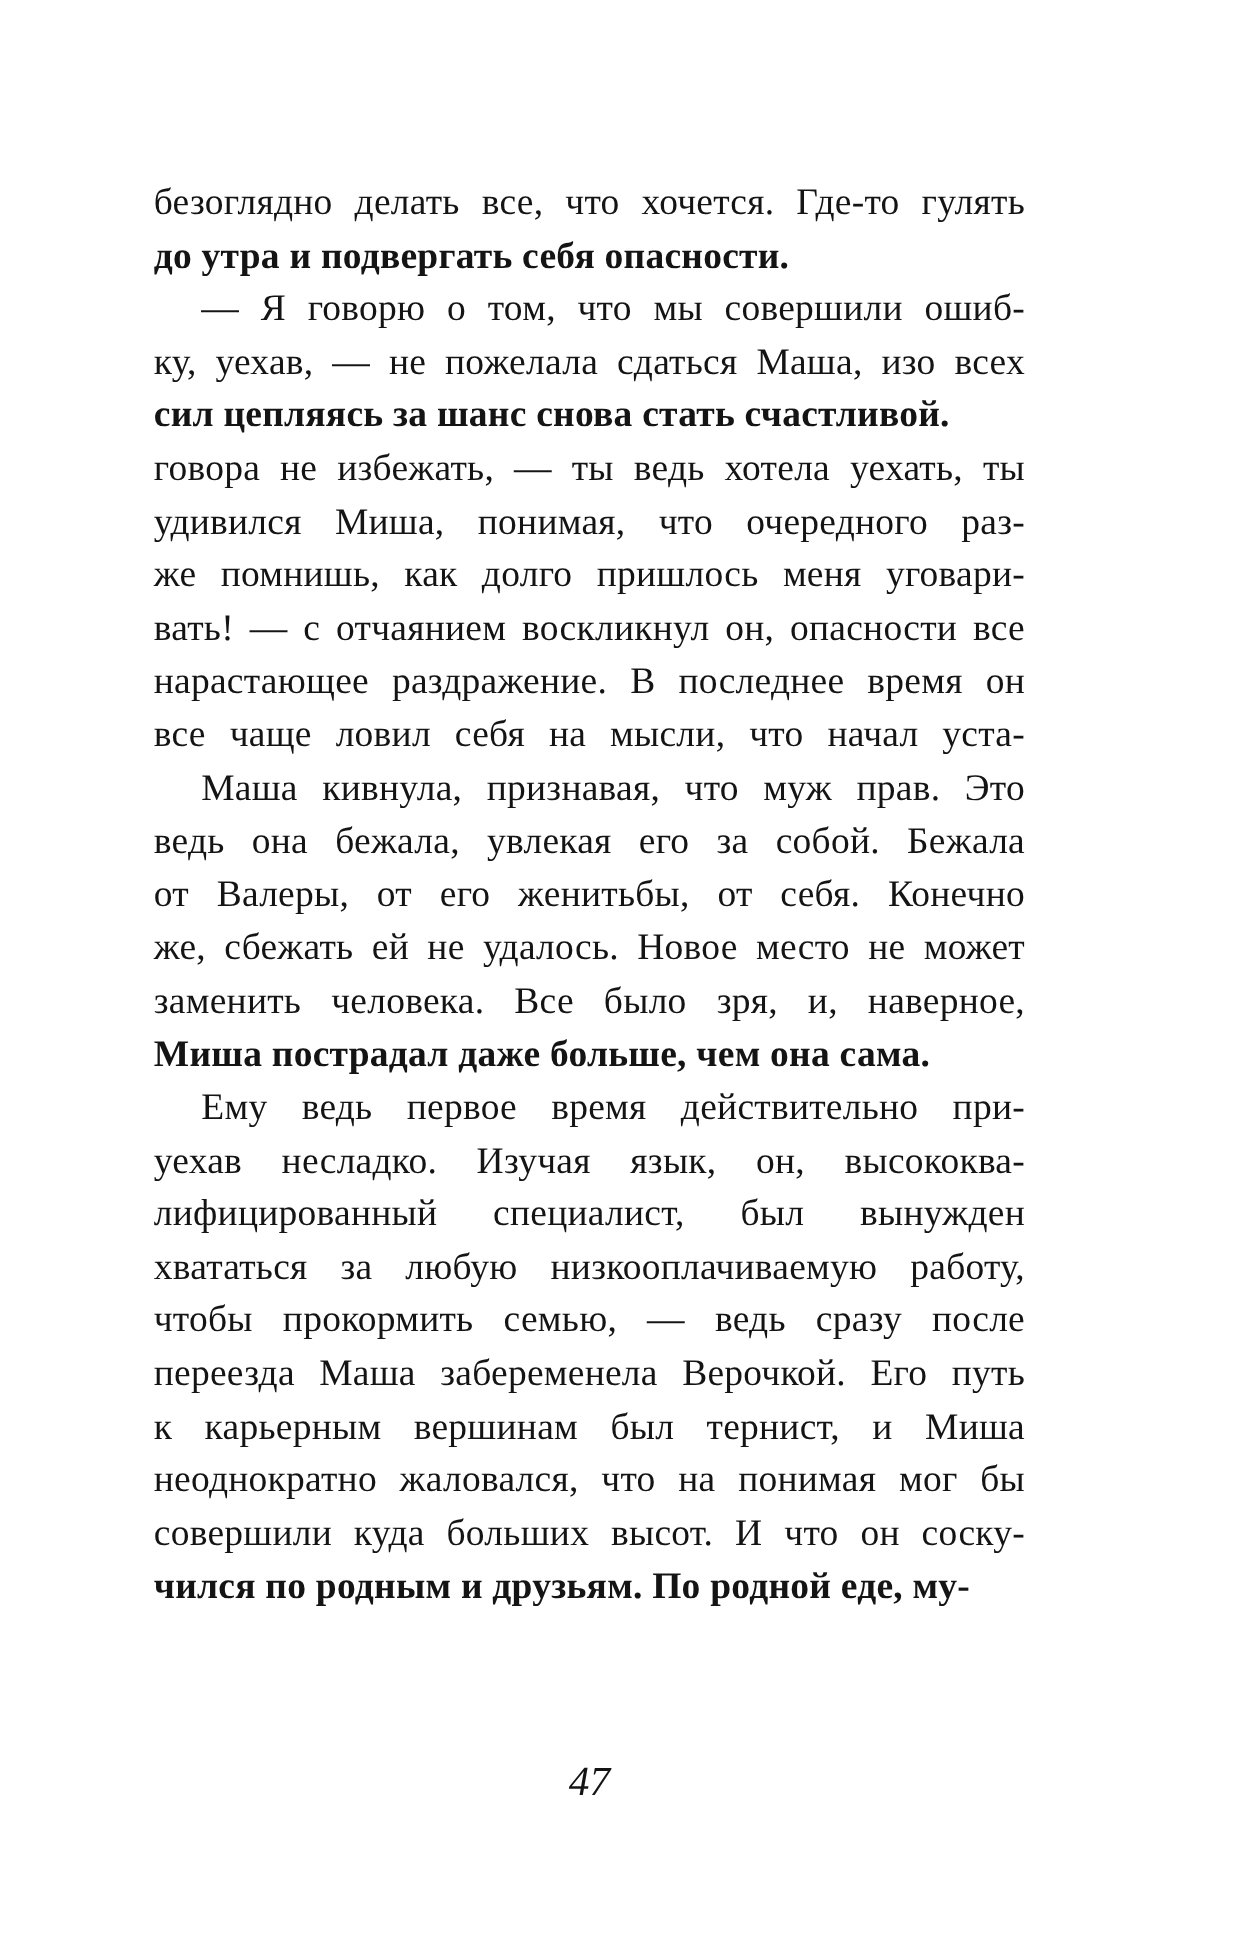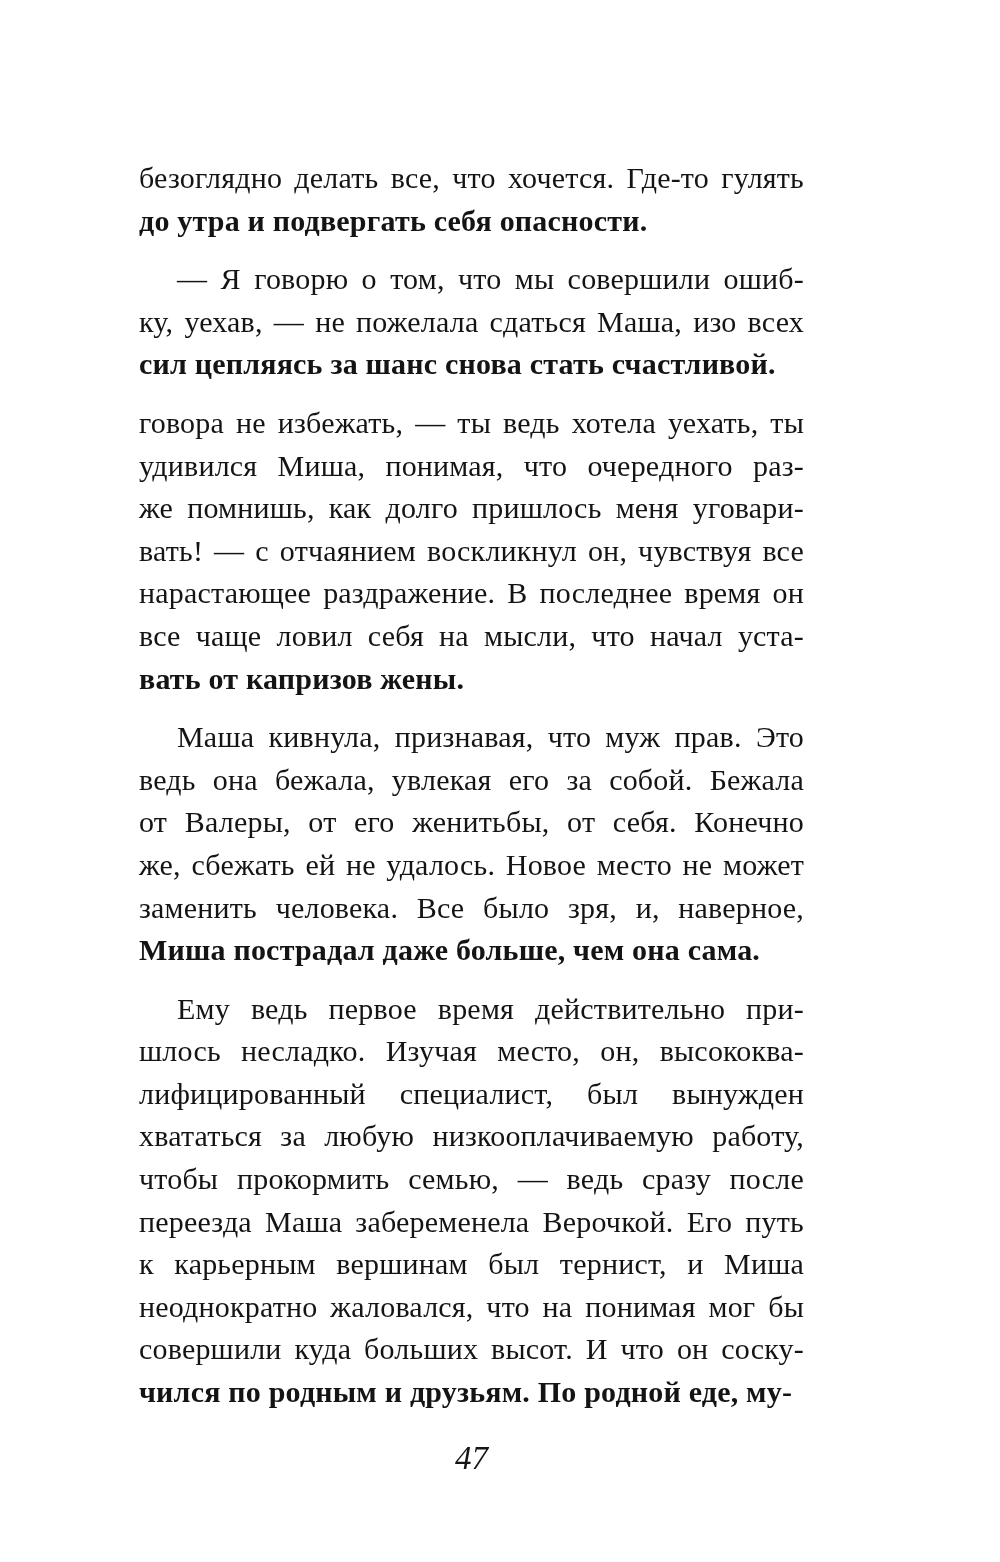--- a/index.html
+++ b/index.html
@@ -23,21 +23,21 @@
   .text-block {
     position: absolute;
     left: 123px;
     top: 141px;
     width: 697px;
     font-size: 30px;
     line-height: 42.6px;
     letter-spacing: 0.2px;
   }
   .paragraph {
-    margin: 16px;
+    margin: 0;
     padding: 0;
   }
   .line {
     text-align: justify;
     text-align-last: justify;
     white-space: normal;
   }
   .line.last {
     text-align-last: left;
     font-weight: bold;
@@ -47,57 +47,55 @@
   }
   .page-number {
     position: absolute;
     left: 123px;
     width: 697px;
     top: 1408px;
     text-align: center;
     font-style: italic;
     font-size: 33px;
     color: #141414;
-    margin-top: 32px;
   }
 </style>
 </head>
 <body>
 
 <div class="page">
   <div class="text-block">
       <div class="paragraph">
         <div class="line">безоглядно делать все, что хочется. Где-то гулять</div>
         <div class="line last">до утра и подвергать себя опасности.</div>
       </div>
       <div class="paragraph">
         <div class="line indent">— Я говорю о том, что мы совершили ошиб-</div>
         <div class="line">ку, уехав, — не пожелала сдаться Маша, изо всех</div>
         <div class="line last">сил цепляясь за шанс снова стать счастливой.</div>
       </div>
       <div class="paragraph">
         <div class="line">говора не избежать, — ты ведь хотела уехать, ты</div>
         <div class="line">удивился Миша, понимая, что очередного раз-</div>
         <div class="line">же помнишь, как долго пришлось меня уговари-</div>
-        <div class="line">вать! — с отчаянием воскликнул он, чувствуя все</div>
+        <div class="line">вать! — с отчаянием воскликнул он, опасности все</div>
         <div class="line">нарастающее раздражение. В последнее время он</div>
         <div class="line">все чаще ловил себя на мысли, что начал уста-</div>
-        <div class="line last">вать от капризов жены.</div>
       </div>
       <div class="paragraph">
         <div class="line indent">Маша кивнула, признавая, что муж прав. Это</div>
         <div class="line">ведь она бежала, увлекая его за собой. Бежала</div>
         <div class="line">от Валеры, от его женитьбы, от себя. Конечно</div>
         <div class="line">же, сбежать ей не удалось. Новое место не может</div>
         <div class="line">заменить человека. Все было зря, и, наверное,</div>
         <div class="line last">Миша пострадал даже больше, чем она сама.</div>
       </div>
       <div class="paragraph">
         <div class="line indent">Ему ведь первое время действительно при-</div>
-        <div class="line">шлось несладко. Изучая место, он, высококва-</div>
+        <div class="line">уехав несладко. Изучая язык, он, высококва-</div>
         <div class="line">лифицированный специалист, был вынужден</div>
         <div class="line">хвататься за любую низкооплачиваемую работу,</div>
         <div class="line">чтобы прокормить семью, — ведь сразу после</div>
         <div class="line">переезда Маша забеременела Верочкой. Его путь</div>
         <div class="line">к карьерным вершинам был тернист, и Миша</div>
         <div class="line">неоднократно жаловался, что на понимая мог бы</div>
         <div class="line">совершили куда больших высот. И что он соску-</div>
         <div class="line last">чился по родным и друзьям. По родной еде, му-</div>
       </div>
     </div>

